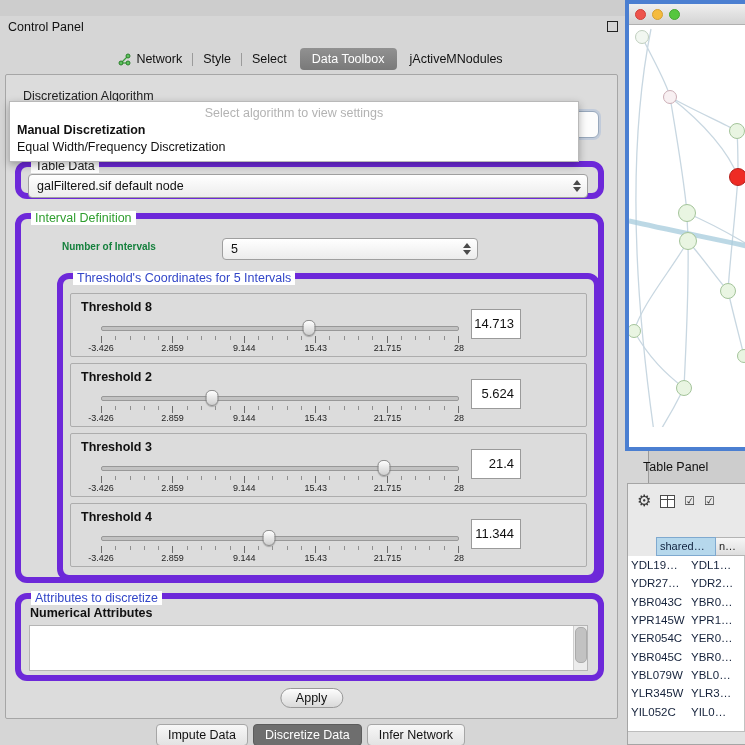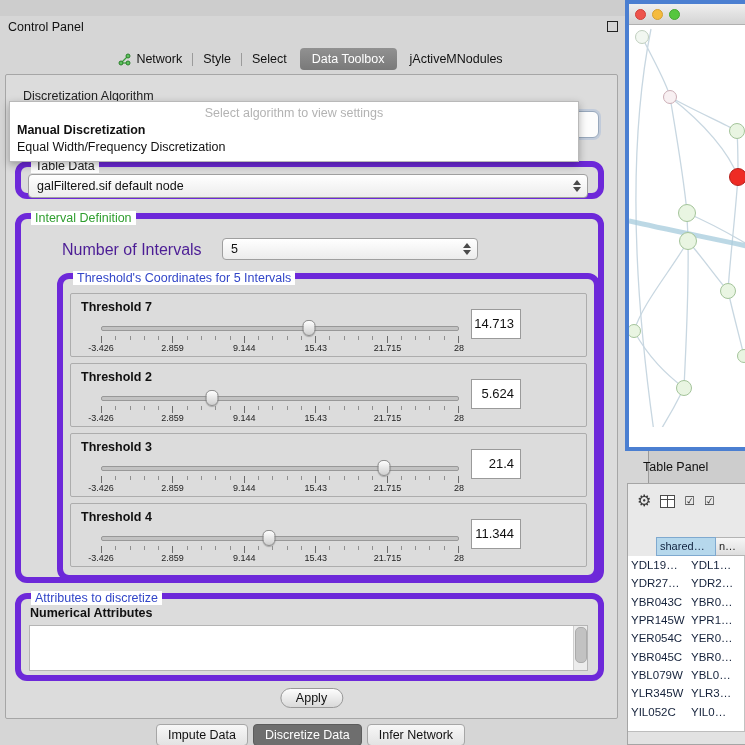--- a/index.html
+++ b/index.html
@@ -36,21 +36,21 @@
   .iv-group{left:9px;top:138px;width:589px;height:370px;}
   .thr-group{left:36px;top:54px;width:543px;height:308px;}
   .attr-group{left:9px;top:518px;width:589px;height:88px;}
   
   .combo{position:absolute;background:linear-gradient(#ffffff,#ececec);border:1px solid #9f9f9f;border-radius:4px;box-sizing:border-box;}
   .combo-text{position:absolute;left:8px;top:50%;transform:translateY(-50%);font-size:12.5px;color:#111;white-space:nowrap;}
   .stepper{position:absolute;right:6px;top:50%;transform:translateY(-50%);display:flex;flex-direction:column;gap:2px;}
   .tri-up{width:0;height:0;border-left:4px solid transparent;border-right:4px solid transparent;border-bottom:5px solid #4a4a4a;}
   .tri-down{width:0;height:0;border-left:4px solid transparent;border-right:4px solid transparent;border-top:5px solid #4a4a4a;}
   .td-combo{left:7px;top:7px;right:10px;height:24px;}
-  .num-label{position:absolute;left:41px;top:22px;font-size:16px;font-weight:normal;color:#4c1d95;}
+  .num-label{position:absolute;left:41px;top:22px;font-size:10px;font-weight:bold;color:#15803d;}
   .num-combo{left:201px;top:19px;width:256px;height:22px;}
   
   .thr-rows{padding-top:14px;}
   .thr-row{position:relative;height:64px;margin:0 7px 6px 7px;border:1px solid #adadad;border-radius:2px;box-sizing:border-box;}
   .thr-label{position:absolute;left:10px;top:6px;font-size:12.5px;font-weight:bold;color:#111;}
   .slider{position:absolute;left:30px;top:28px;width:358px;height:34px;}
   .sl-track{position:absolute;left:0;right:0;top:4px;height:3px;background:#c2c2c2;border:1px solid #989898;border-radius:2px;}
   .sl-thumb{position:absolute;top:-2px;width:13px;height:16px;transform:translateX(-50%);
             background:linear-gradient(#fefefe,#cfcfcf);border:1px solid #8d8d8d;
             border-radius:6px 6px 7px 7px;box-shadow:0 1px 1px rgba(0,0,0,.25);box-sizing:border-box;}
@@ -176,21 +176,21 @@
             <span class="tri-up"></span>
             <span class="tri-down"></span>
           </span>
       </div>
 
       <div class="group thr-group">
         <span class="group-title blue">Threshold's Coordinates for 5 Intervals</span>
         <div class="thr-rows">
 
         <div class="thr-row">
-            <div class="thr-label">Threshold 7</div>
+            <div class="thr-label">Threshold 8</div>
             <div class="slider">
               <div class="sl-track"></div>
               <div class="sl-thumb" style="left: 58%;"></div>
               <div class="sl-ticks-minor"></div>
               <div class="sl-ticks-major"></div>
               <span class="sl-lab" style="left:0%">-3.426</span>
               <span class="sl-lab" style="left:20%">2.859</span>
               <span class="sl-lab" style="left:40%">9.144</span>
               <span class="sl-lab" style="left:60%">15.43</span>
               <span class="sl-lab" style="left:80%">21.715</span>

